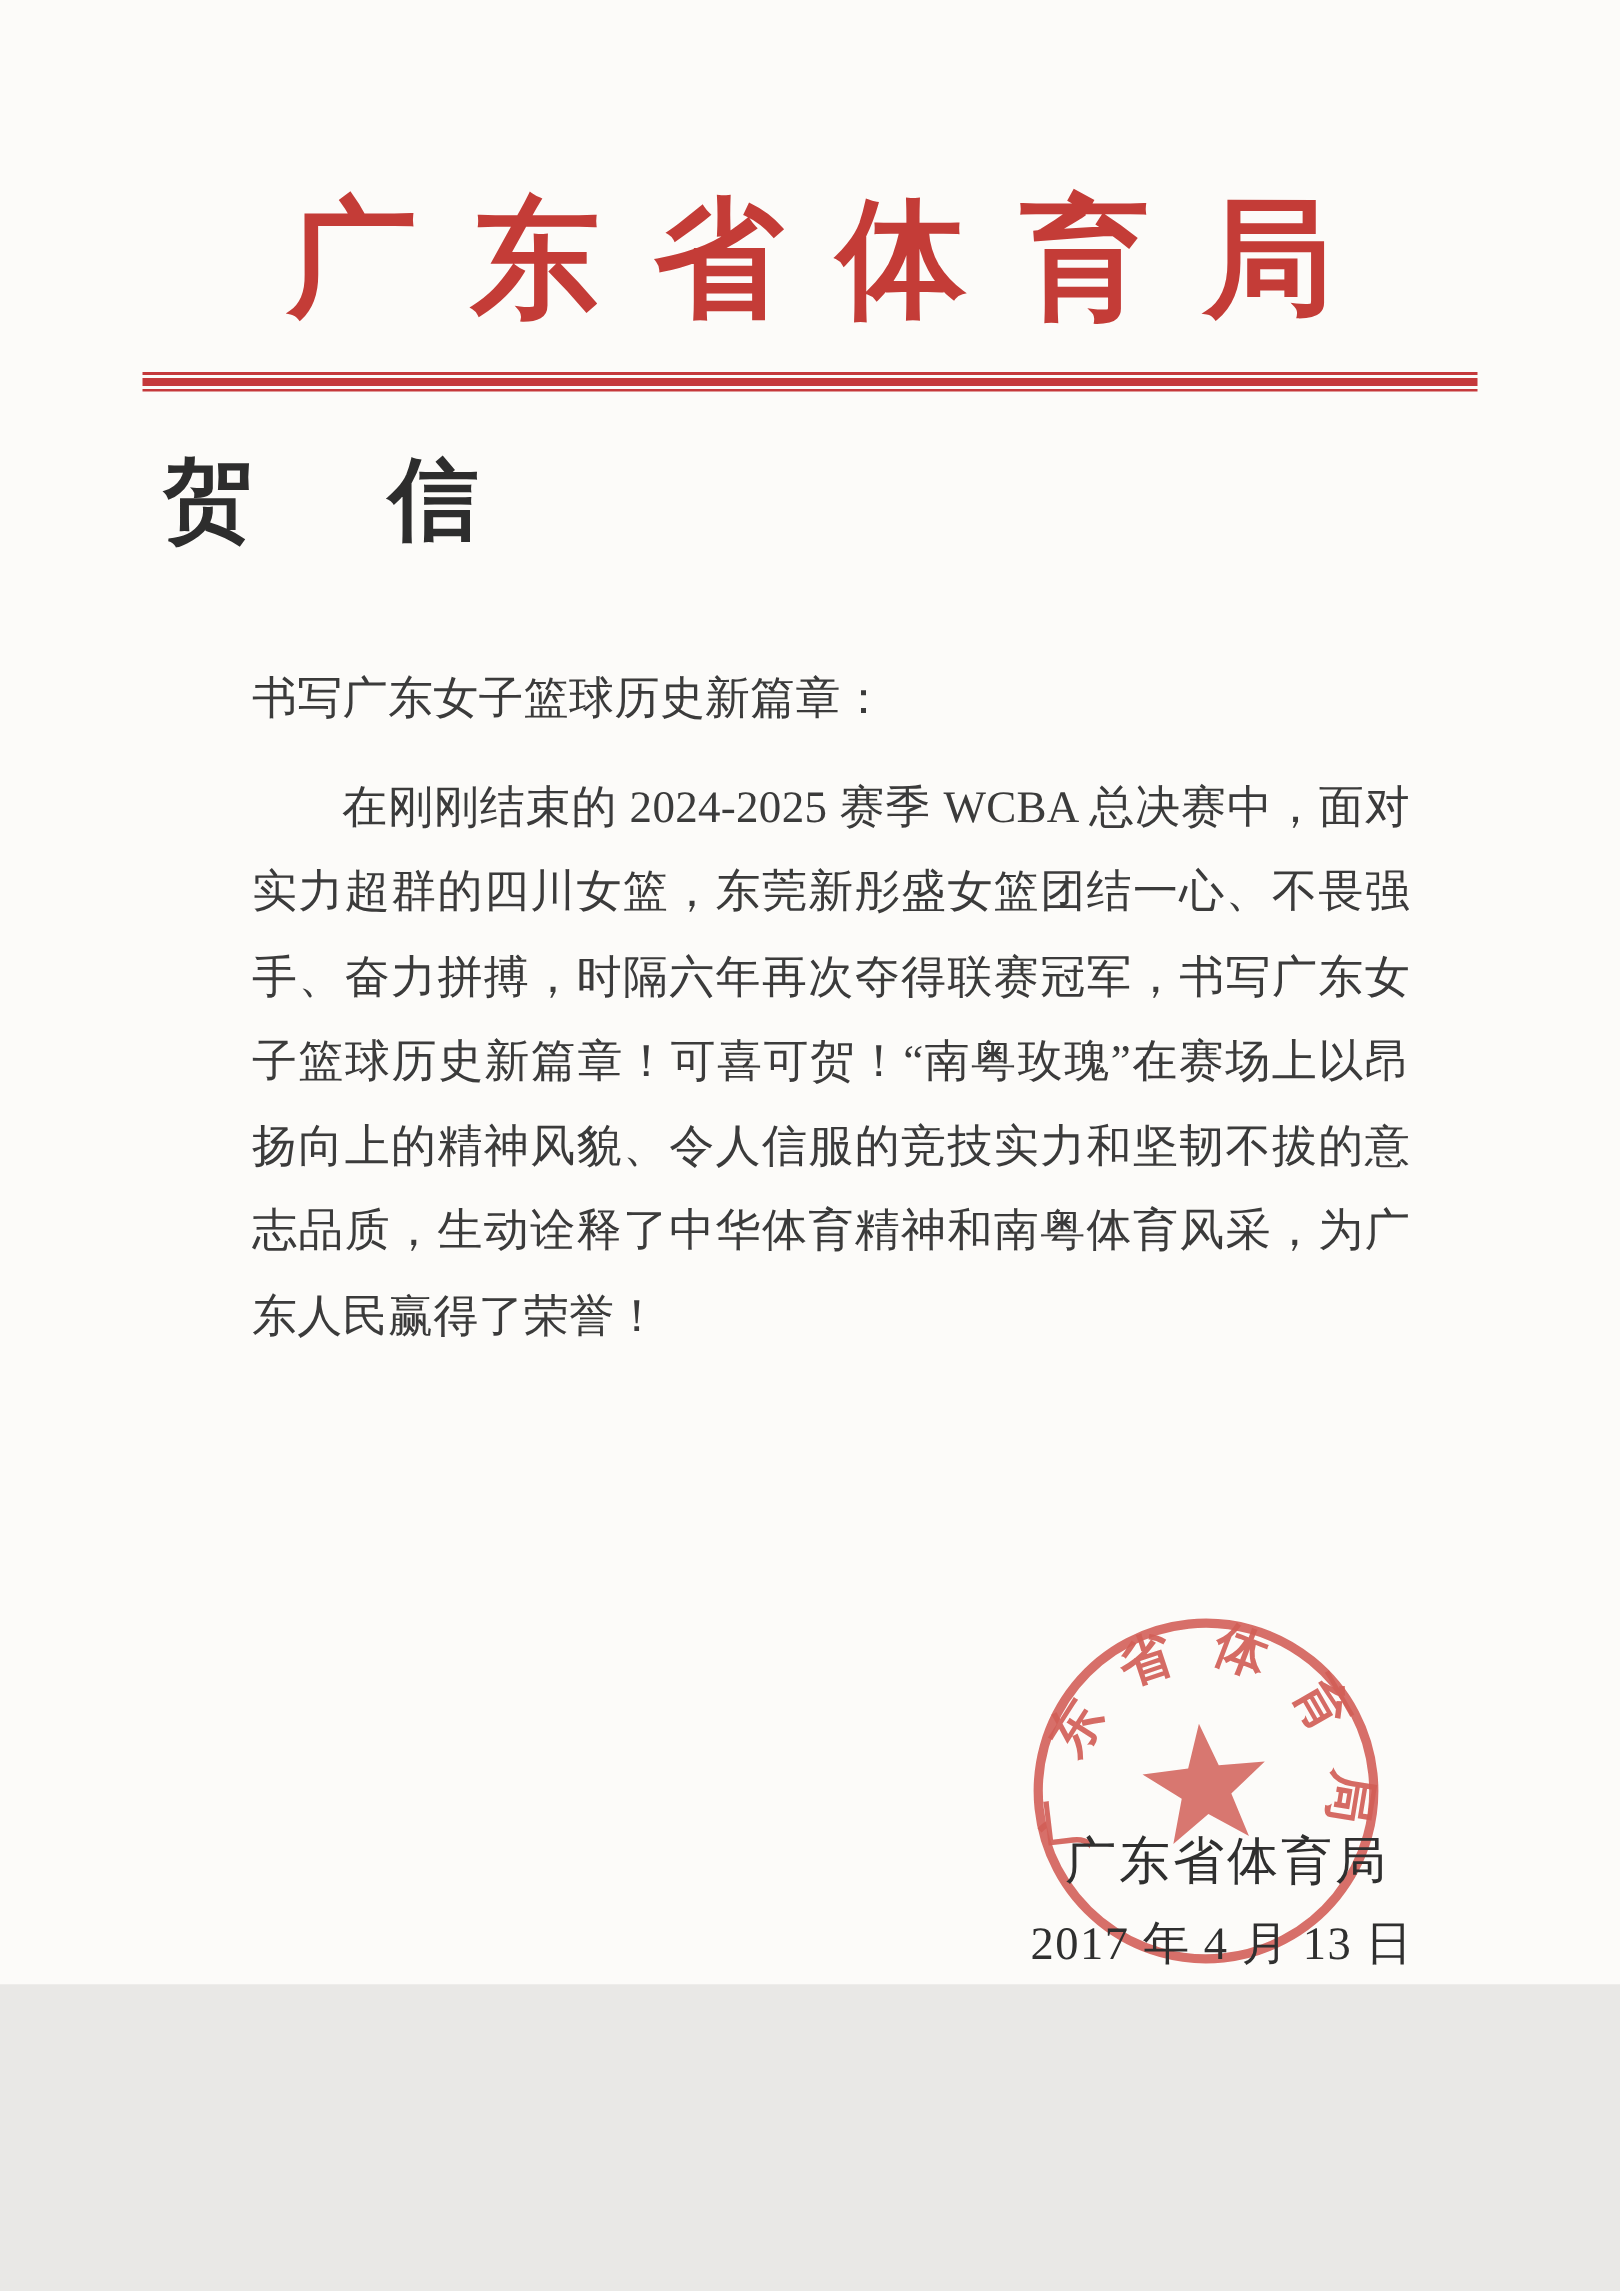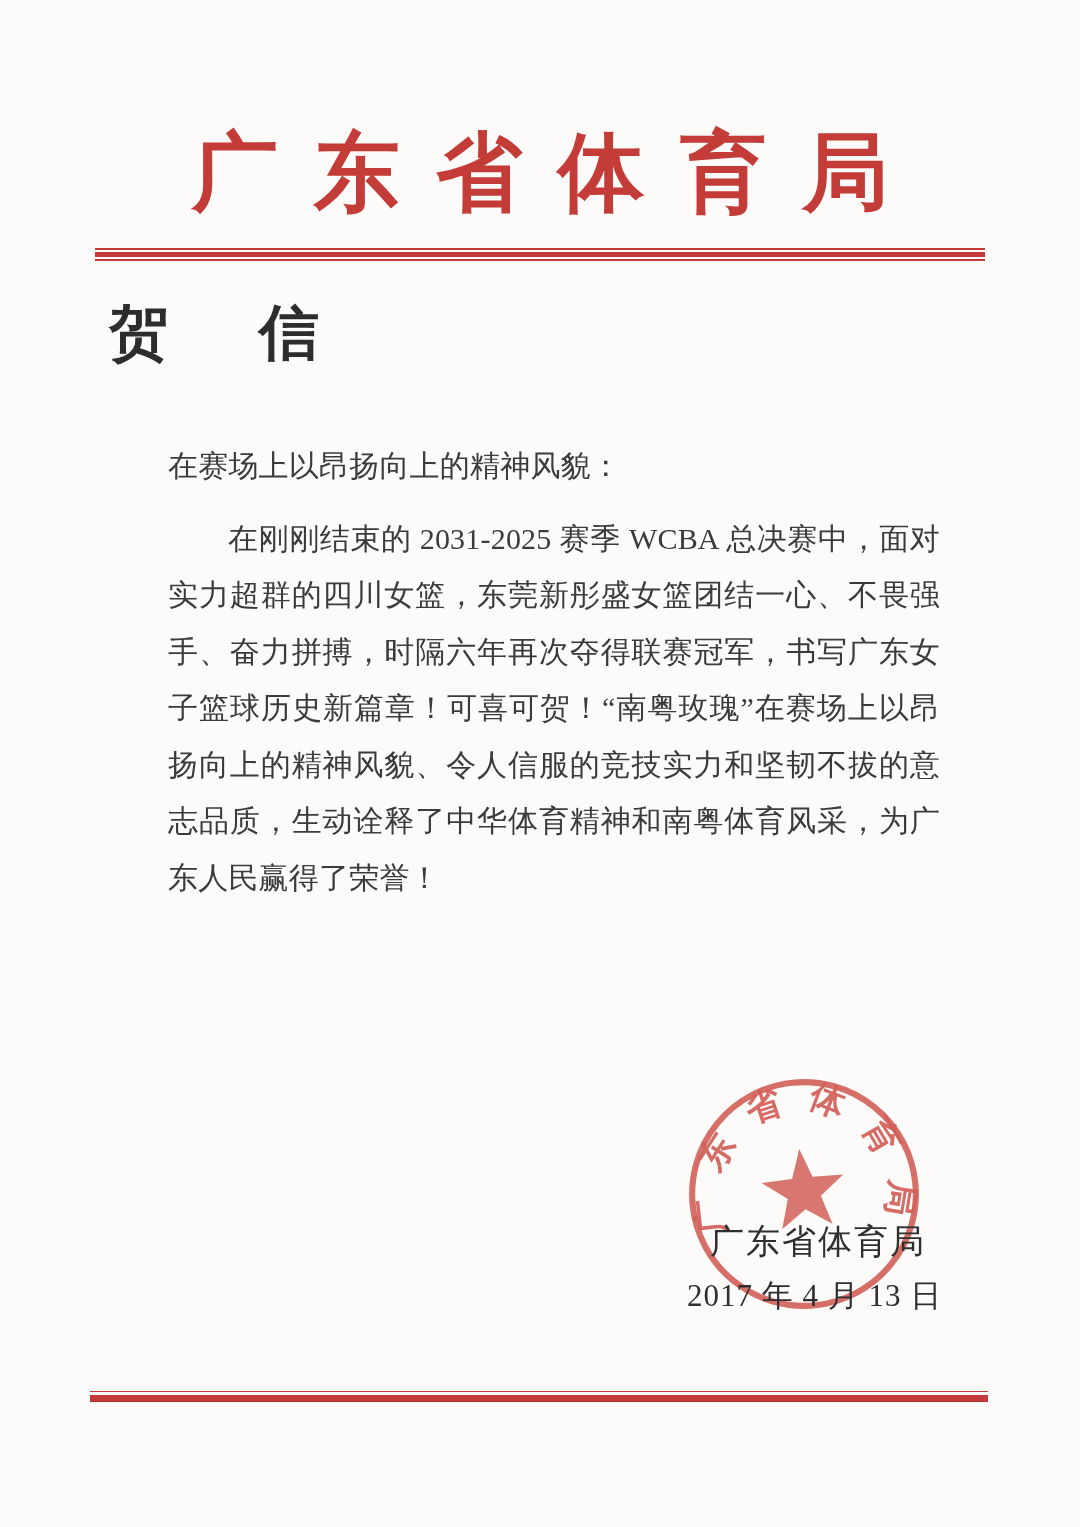--- a/index.html
+++ b/index.html
@@ -1,21 +1,21 @@
 <!DOCTYPE html>
 <html><head>
 <meta charset="utf-8">
 <style>
   html, body { margin: 0; padding: 0; background: #e9e8e6; }
   * { box-sizing: border-box; }
 
   .page {
     position: relative;
     width: 1080px;
-    height: 1527px;
+    height: 1323px;
     margin: 0 auto;
     background: radial-gradient(130% 120% at 50% 42%, #fcfbf9 62%, #f2f1ee 100%);
     overflow: hidden;
     font-family: "Liberation Serif", "DejaVu Serif", serif;
   }
 
   
   .org-name {
     position: absolute;
     top: 118px;
@@ -141,22 +141,22 @@
 
 <div class="page">
 
   <div class="org-name">广东省体育局</div>
 
   <div class="rule-double rule-top"></div>
 
   <h1 class="letter-title">贺信</h1>
 
   <main class="letter-body">
-    <p class="salutation">在赛场上以昂扬向上的精神风貌：</p>
-    <p class="para">在刚刚结束的 2031-2025 赛季 WCBA 总决赛中，面对实力超群的四川女篮，东莞新彤盛女篮团结一心、不畏强手、奋力拼搏，时隔六年再次夺得联赛冠军，书写广东女子篮球历史新篇章！可喜可贺！“南粤玫瑰”在赛场上以昂扬向上的精神风貌、令人信服的竞技实力和坚韧不拔的意志品质，生动诠释了中华体育精神和南粤体育风采，为广东人民赢得了荣誉！</p>
+    <p class="salutation">书写广东女子篮球历史新篇章：</p>
+    <p class="para">在刚刚结束的 2024-2025 赛季 WCBA 总决赛中，面对实力超群的四川女篮，东莞新彤盛女篮团结一心、不畏强手、奋力拼搏，时隔六年再次夺得联赛冠军，书写广东女子篮球历史新篇章！可喜可贺！“南粤玫瑰”在赛场上以昂扬向上的精神风貌、令人信服的竞技实力和坚韧不拔的意志品质，生动诠释了中华体育精神和南粤体育风采，为广东人民赢得了荣誉！</p>
   </main>
 
   <div class="seal">
     <svg viewBox="0 0 230 230">
       <defs>
         <path id="sealArc" d="M 44 156 A 82 82 0 1 1 186 156" fill="none"></path>
       </defs>
       <circle cx="115" cy="115" r="109" fill="none" stroke="#cd4a42" stroke-width="6" opacity="0.9"></circle>
       <polygon points="115,71 125,99.2 155,100 131.2,118.3 139.7,147 115,130 90.3,147 98.8,118.3 75.1,100 105,99.2" fill="#cd4a42" opacity="0.85"></polygon>
       <text font-size="34" fill="#cd4a42" letter-spacing="22" opacity="0.92">

